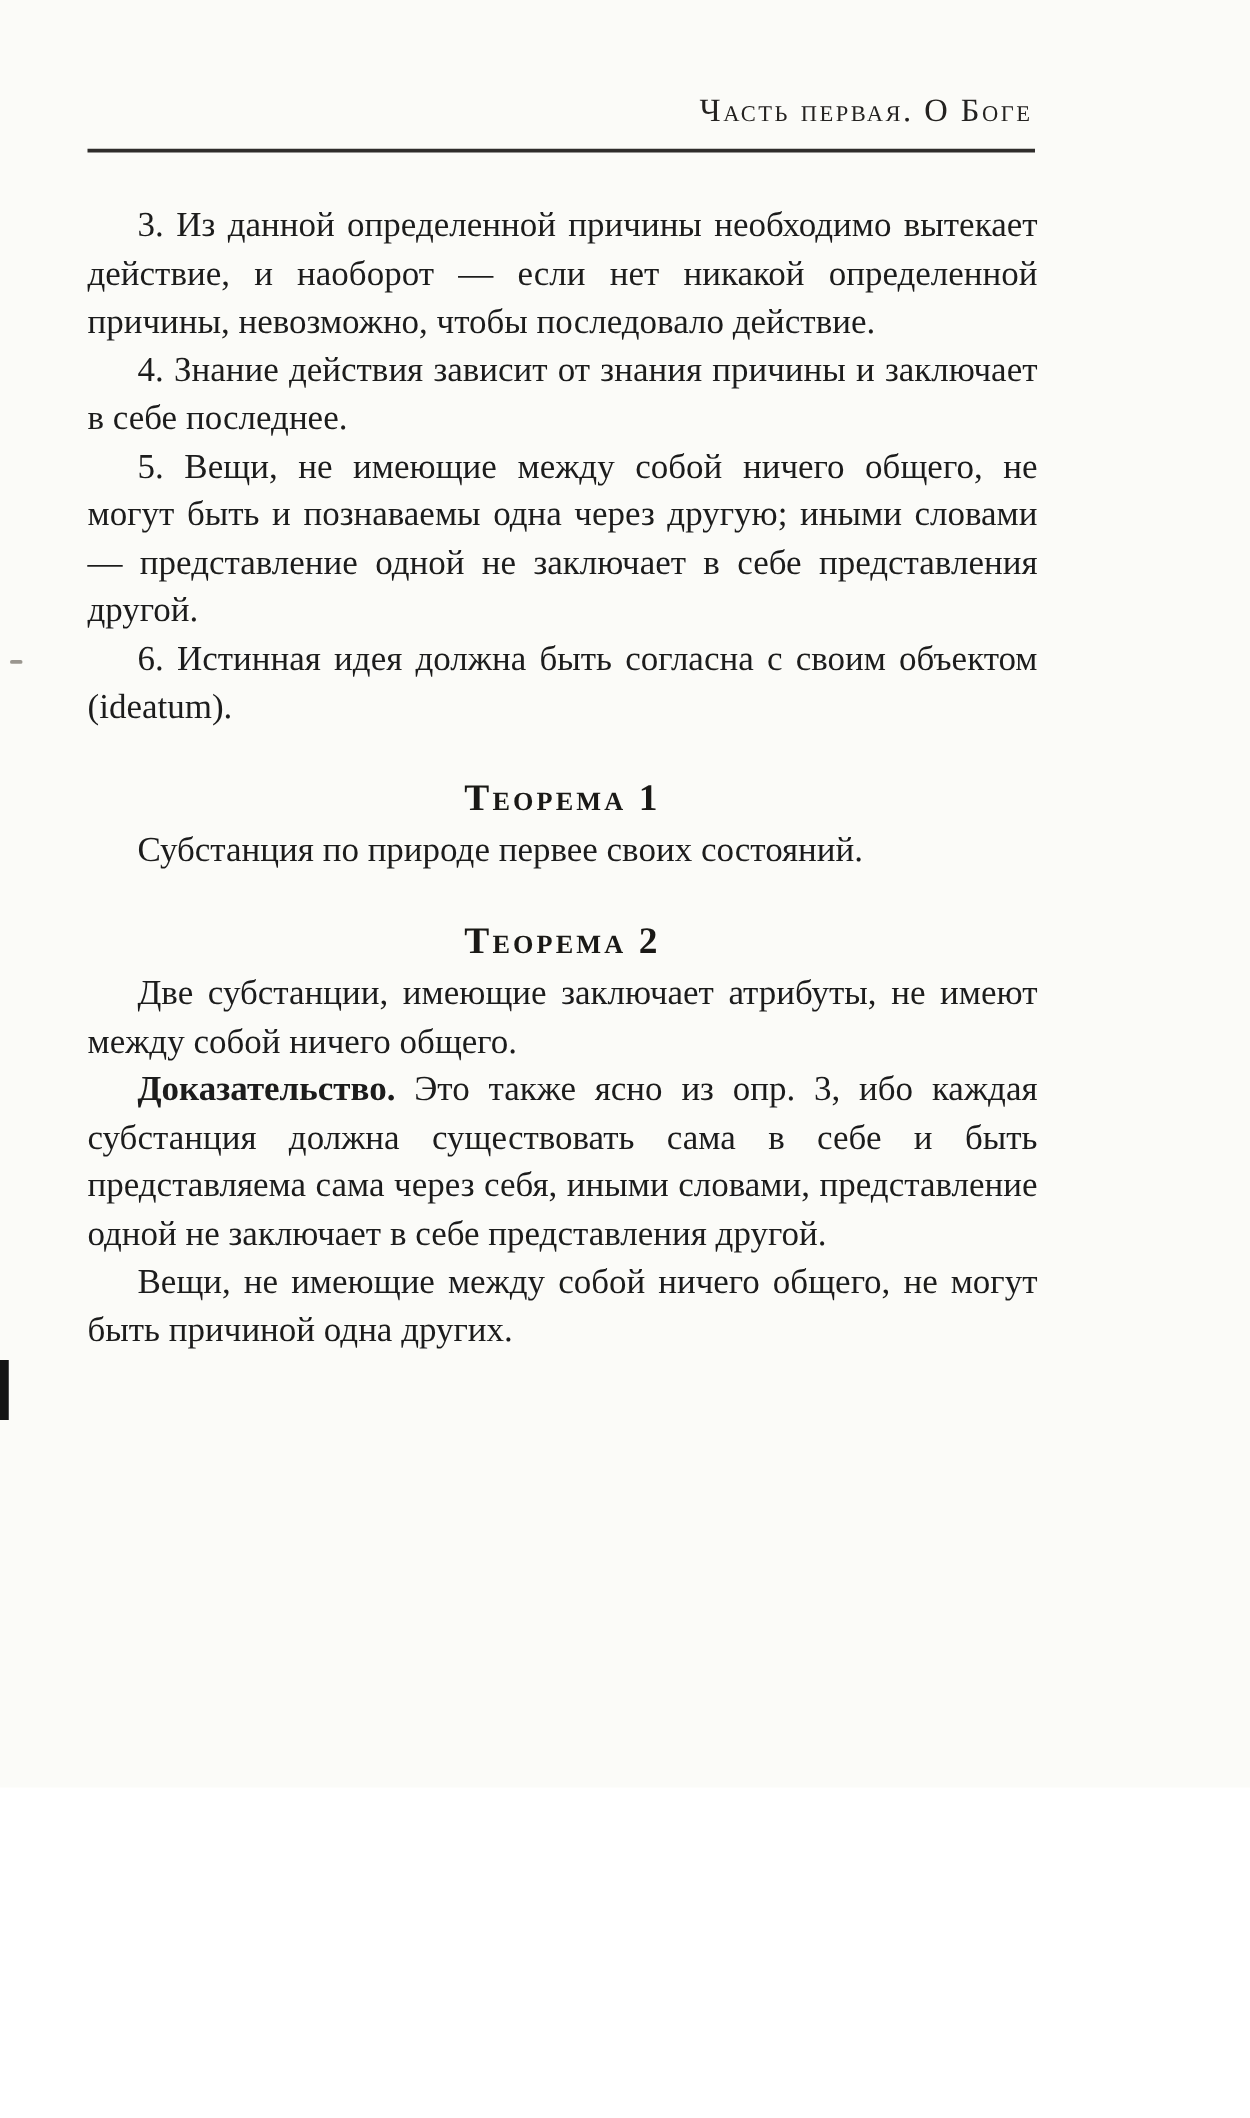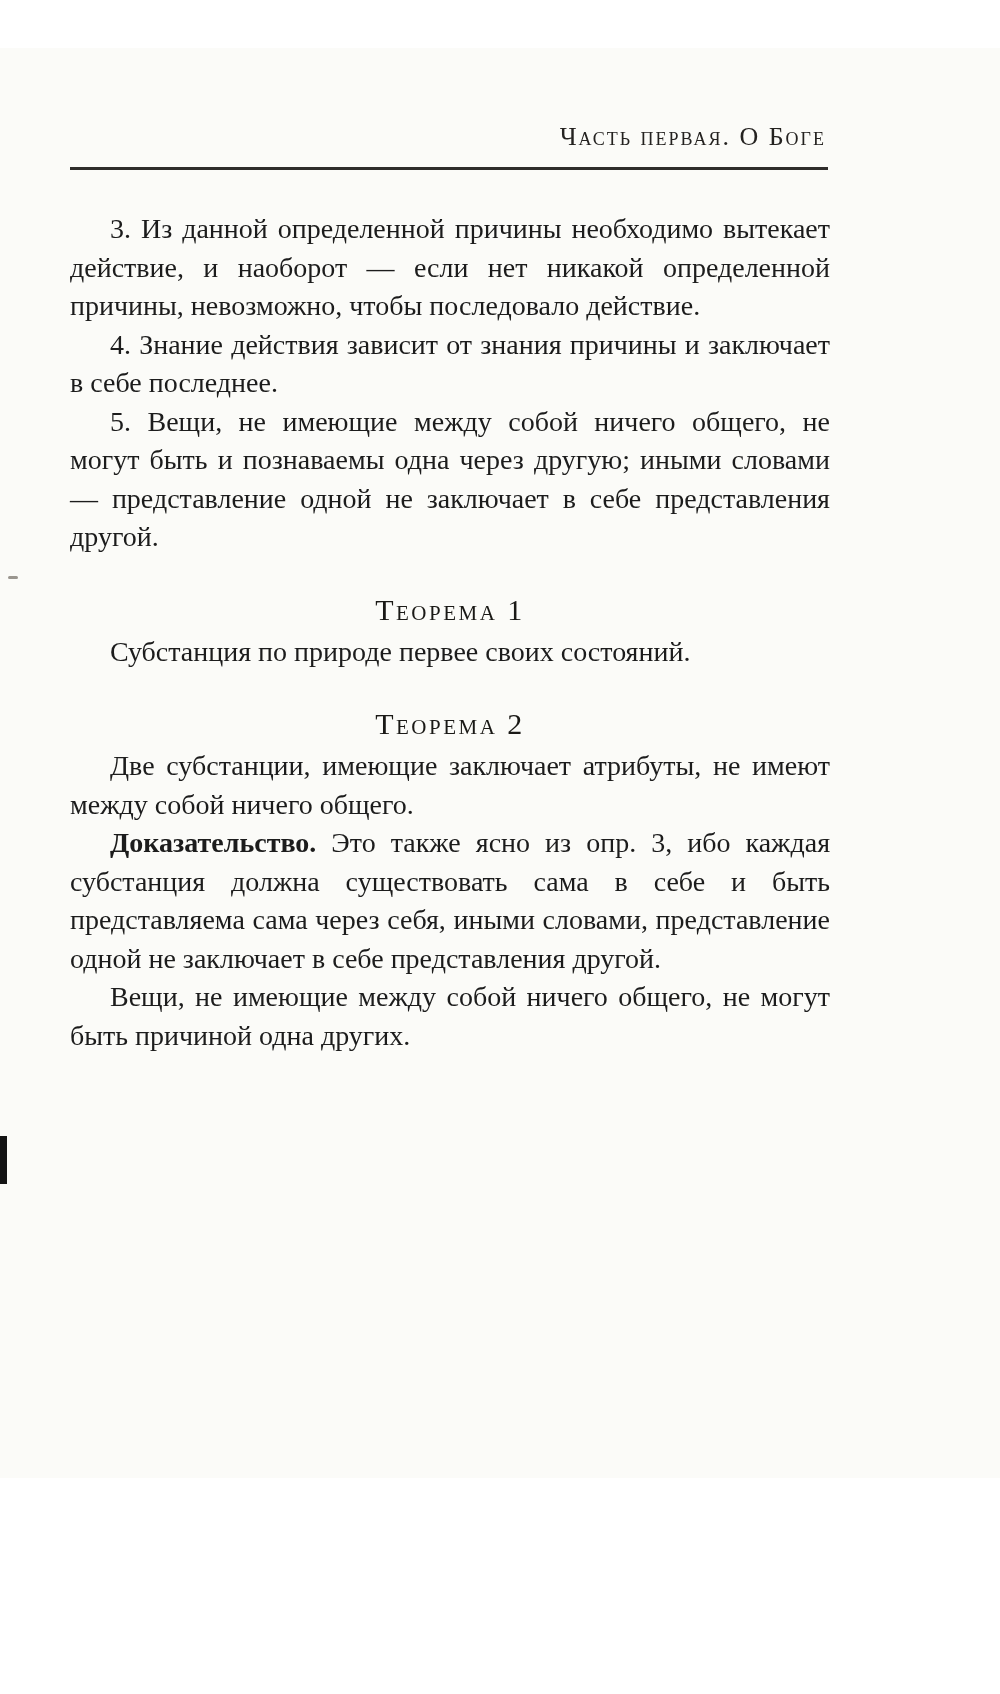--- a/index.html
+++ b/index.html
@@ -10,21 +10,20 @@
     background: #ffffff;
   }
   .page {
     position: relative;
     width: 1000px;
     height: 1430px;
     background: #fbfbf8;
     font-family: "Liberation Serif", serif;
     color: #1c1c1c;
     overflow: hidden;
-    margin-top: 48px;
   }
   .running-header {
     position: absolute;
     top: 74px;
     left: 72px;
     width: 754px;
     text-align: right;
     font-variant: small-caps;
     font-size: 26px;
     letter-spacing: 2px;
@@ -48,21 +47,21 @@
     text-align: justify;
   }
   .body-text p { margin: 0; }
   .axiom, .statement, .proof { text-indent: 40px; }
   .statement { }
   .theorem-heading {
     margin: 33px 0 3px 0;
     text-align: center;
     text-indent: 0;
     font-size: 30px;
-    font-weight: normal;
+    font-weight: bold;
     font-variant: small-caps;
     letter-spacing: 2.5px;
     line-height: 40px;
     color: #1a1916;
   }
   .proof-label { font-weight: bold; }
   .page-number {
     position: absolute;
     top: 1458px;
     left: 70px;
@@ -101,20 +100,21 @@
   <div class="header-rule"></div>
 
   <div class="artifact-dash"></div>
   <div class="artifact-bar"></div>
 
   <div class="body-text">
 
     <p class="axiom">3. Из данной определенной причины необходимо вытекает действие, и наоборот — если нет никакой определенной причины, невозможно, чтобы последовало действие.</p>
     <p class="axiom">4. Знание действия зависит от знания причины и заключает в себе последнее.</p>
     <p class="axiom">5. Вещи, не имеющие между собой ничего общего, не могут быть и познаваемы одна через другую; иными словами — представление одной не заключает в себе представления другой.</p>
+    <p class="axiom">6. Истинная идея должна быть согласна с своим объектом (ideatum).</p>
 
     <section>
       <h2 class="theorem-heading">Теорема 1</h2>
       <p class="statement">Субстанция по природе первее своих состояний.</p>
     </section>
 
     <section>
       <h2 class="theorem-heading">Теорема 2</h2>
       <p class="statement">Две субстанции, имеющие заключает атрибуты, не имеют между собой ничего общего.</p>
       <p class="proof">

